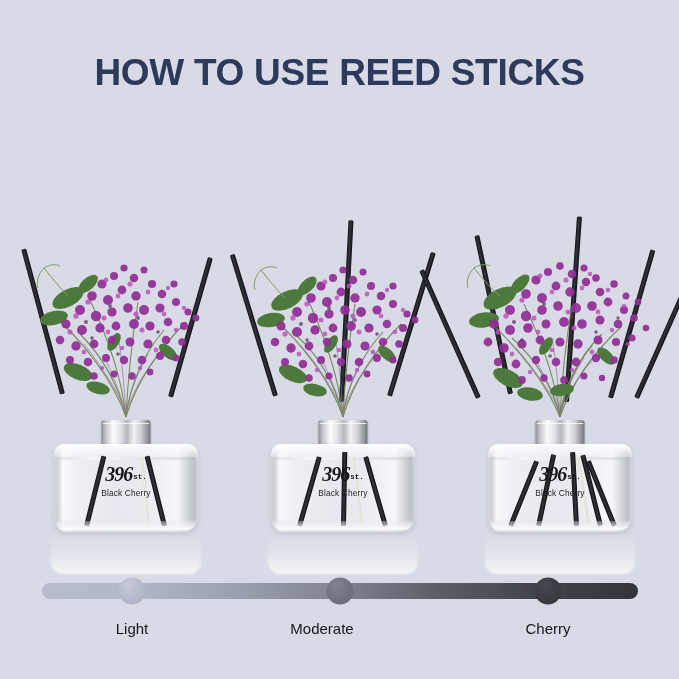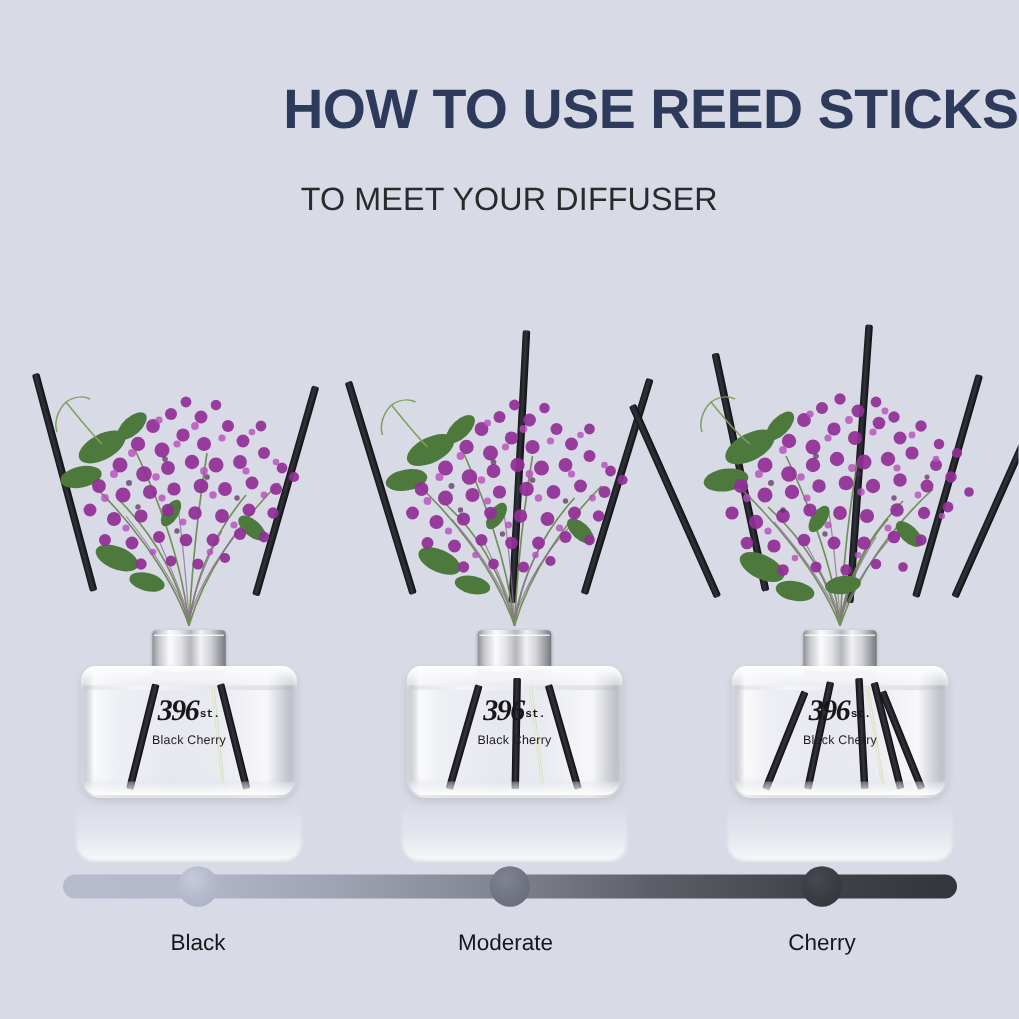--- a/index.html
+++ b/index.html
@@ -7,21 +7,21 @@
   body {
     background:#d8dae5;
     font-family:"Liberation Sans", sans-serif;
     overflow:hidden;
     position:relative;
   }
 
   
   #hero-title {
     position:absolute; top:52px; left:0; width:679px;
-    text-align:right;
+    text-align:center;
     font-size:37px; font-weight:bold; letter-spacing:-0.3px;
     color:#2e3a5c;
     white-space:nowrap;
   }
   #hero-subtitle {
     position:absolute; top:120px; left:0; width:679px;
     text-align:center;
     font-size:21.5px; font-weight:400; letter-spacing:0.1px;
     line-height:1.28;
     color:#2a2a2c;
@@ -176,30 +176,29 @@
   .knob.k3 { left:506px; background:radial-gradient(circle at 38% 32%,#474850,#3a3b41 60%,#34353b); }
 
   #slider-labels {
     position:absolute; left:42px; top:620px; width:596px; height:24px;
   }
   .s-label {
     position:absolute; top:0; transform:translateX(-50%);
     font-size:15px; color:#17171a; white-space:nowrap;
   }
   .s-label.l1 { left:90px; }
-  .s-label.l2 { left:295px; }
+  .s-label.l2 { left:280px; }
   .s-label.l3 { left:506px; }
 </style>
 </head>
 <body>
 
 <div id="hero-title">HOW TO USE REED STICKS</div>
 
 <div id="hero-subtitle">
-  <span>TO MEET YOUR DIFFUSER</span>
 </div>
 
 <div id="product-row">
 
   <div class="product p1">
 
     <div class="reeds">
       <div class="reed" style="left:42px;  top:22px;  width:5px; height:150px; transform:rotate(-15deg);"></div>
       <div class="reed" style="left:150px; top:30px;  width:5px; height:145px; transform:rotate(16deg);"></div>
     </div>
@@ -641,16 +640,16 @@
 </div>
 
 <div id="intensity-slider">
   <div id="slider-track"></div>
   <div class="knob k1"></div>
   <div class="knob k2"></div>
   <div class="knob k3"></div>
 </div>
 
 <div id="slider-labels">
-  <div class="s-label l1">Black</div>
+  <div class="s-label l1">Light</div>
   <div class="s-label l2">Moderate</div>
   <div class="s-label l3">Cherry</div>
 </div>
 
 </body></html>

